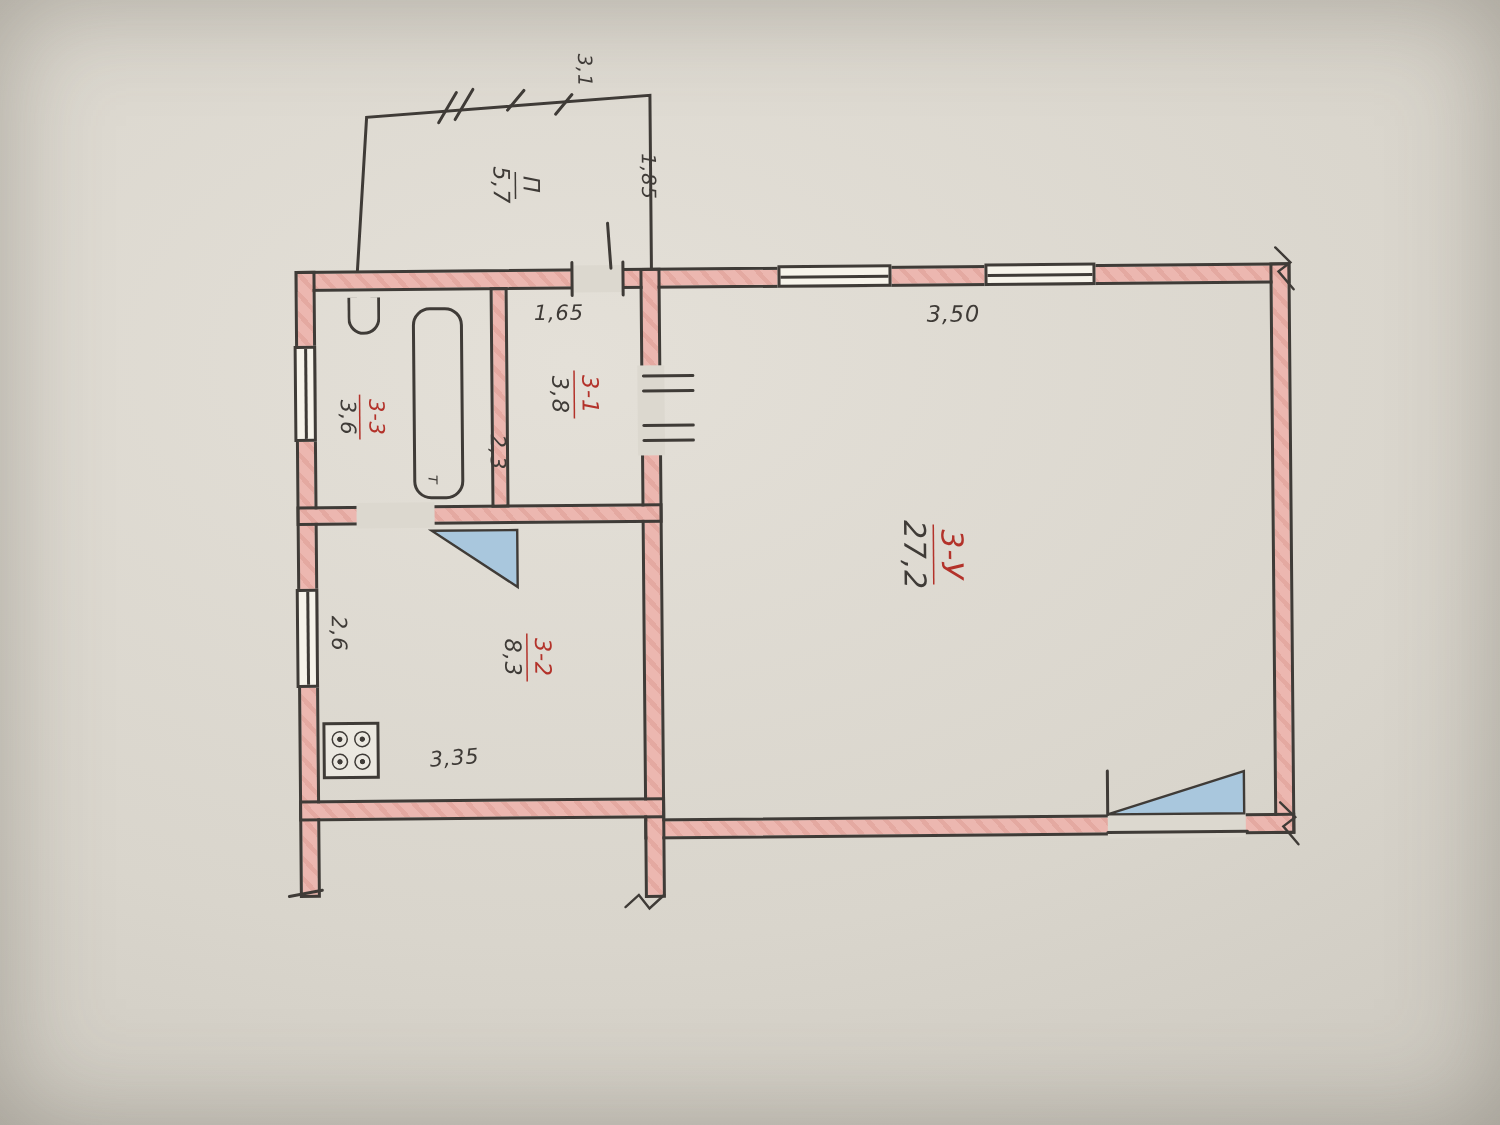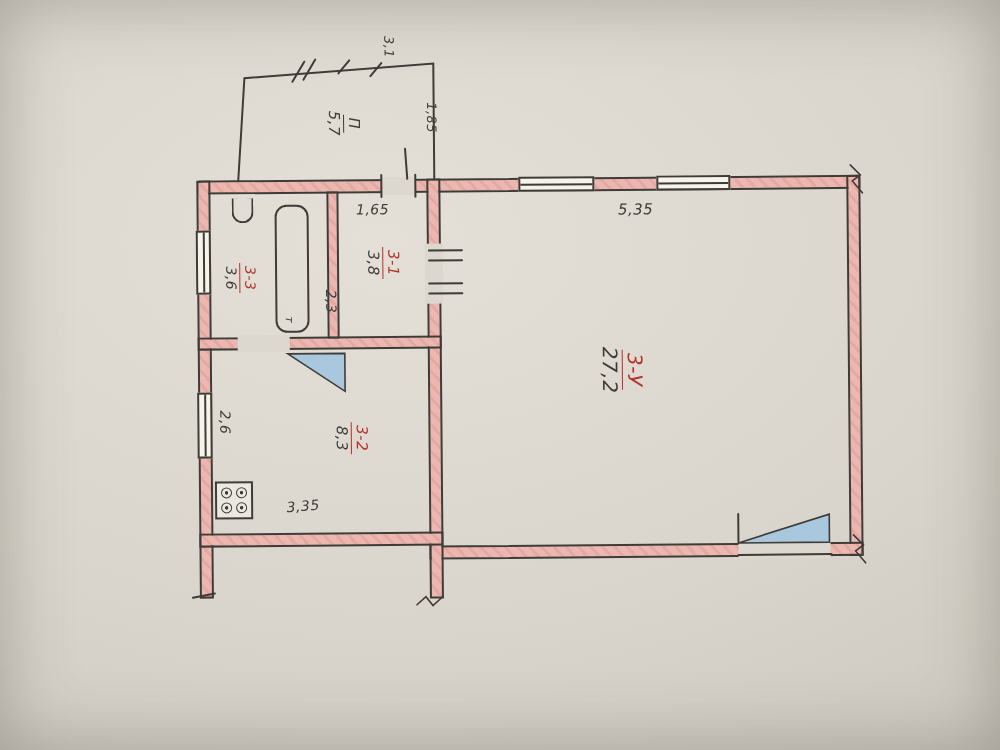--- a/index.html
+++ b/index.html
@@ -116,20 +116,20 @@
       <span class="rarea">27,2</span>
     </div>
     <div class="label vlabel plain mid" style="left:346px;top:122px">
       <span class="rid">П</span>
       <span class="rarea">5,7</span>
     </div>
 
     <div class="label vlabel small" style="left:391px;top:46px">3,1</div>
     <div class="label vlabel small" style="left:433px;top:117px">1,85</div>
     <div class="label hlabel" style="left:374px;top:209px">1,65</div>
-    <div class="label hlabel mid" style="left:637px;top:211px">5,35</div>
+    <div class="label hlabel mid" style="left:637px;top:211px">3,50</div>
     <div class="label vlabel" style="left:331px;top:300px">2,3</div>
     <div class="label vlabel" style="left:224px;top:420px">2,6</div>
     <div class="label hlabel" style="left:302px;top:505px;transform:translate(-50%,-50%) rotate(-4deg)">3,35</div>
     <div class="label vlabel" style="left:289px;top:318px;font-size:11px">т</div>
 
   </div>
 </div>
 
 </body></html>

